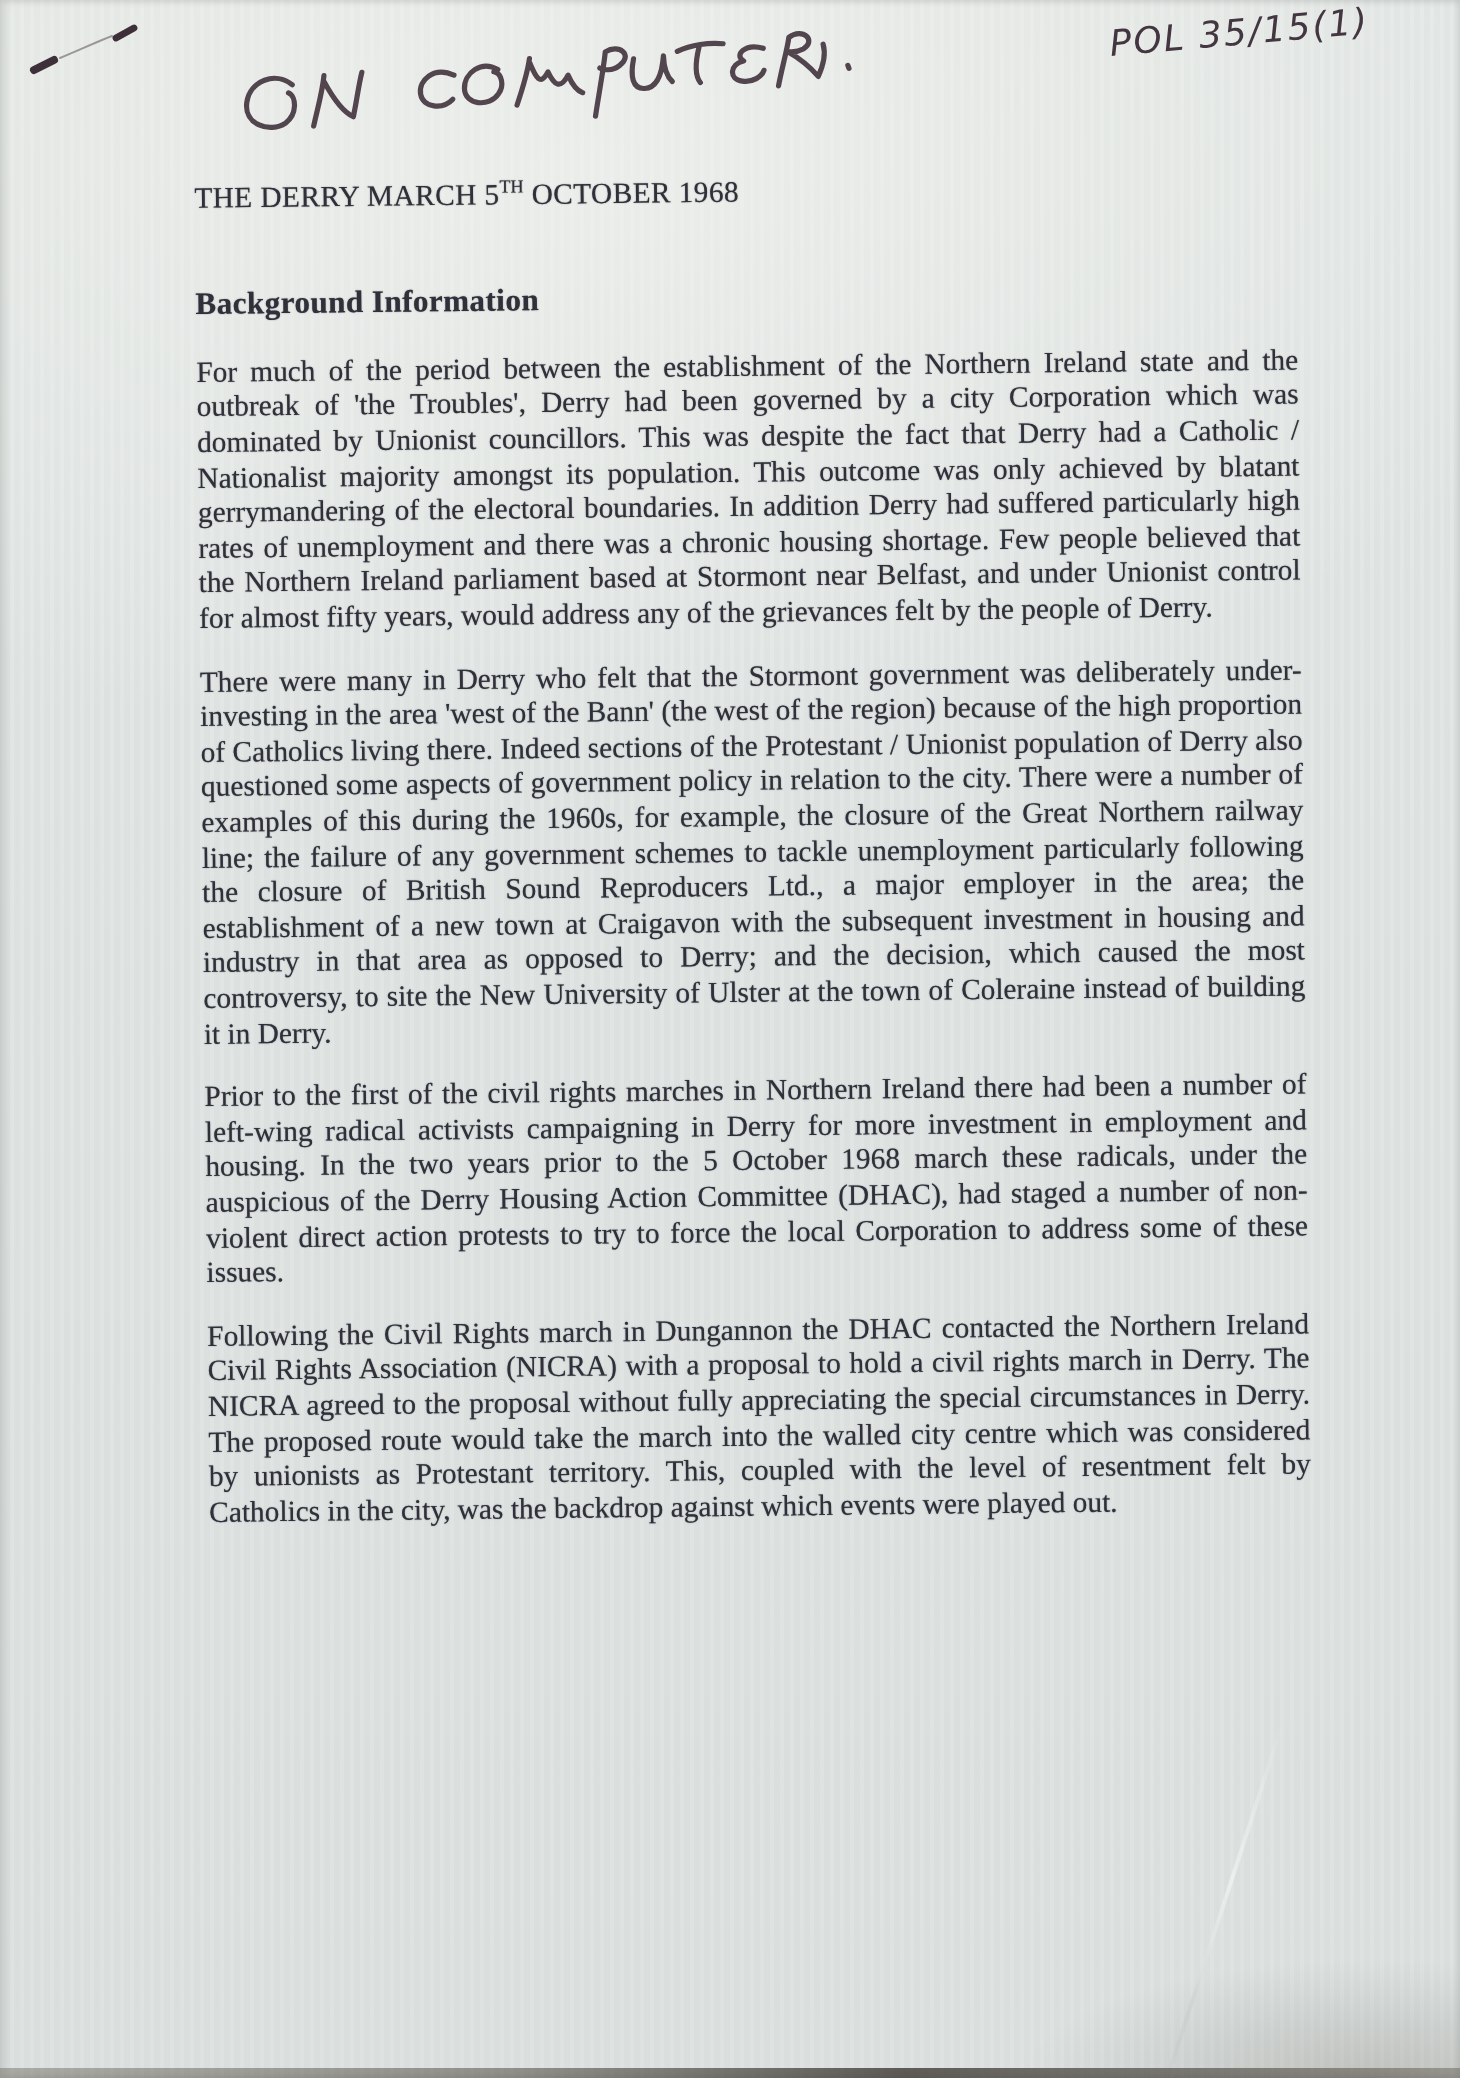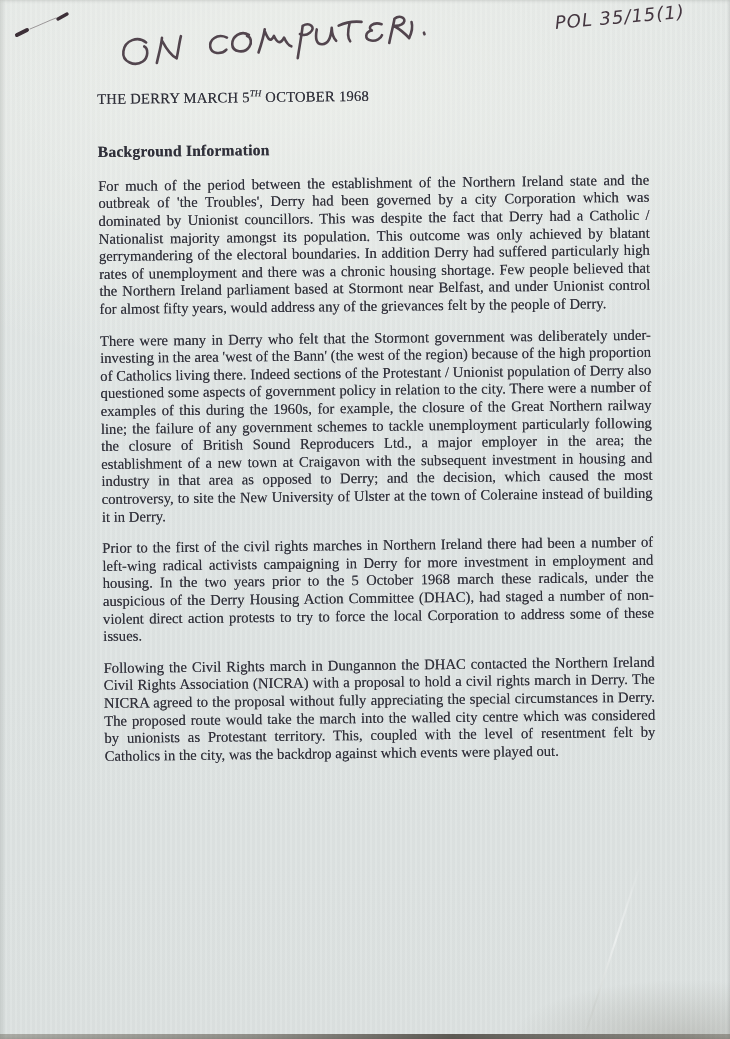--- a/index.html
+++ b/index.html
@@ -33,21 +33,21 @@
 
   
   .content {
     position: absolute; left: 97px; top: 86px; width: 551px;
     color: #30303a;
     transform: rotate(-0.65deg);
     transform-origin: left top;
     text-shadow: 0 0 0.6px rgba(48,48,58,0.72);
   }
   .title { font-size: 14.7px; line-height: 18px; letter-spacing: 0.2px; white-space: nowrap; }
-  .title sup { font-size: 0.62em; vertical-align: super; letter-spacing: 0; font-style: italic; }
+  .title sup { font-size: 0.62em; vertical-align: super; letter-spacing: 0; }
   .heading { font-size: 15.6px; font-weight: bold; margin: 35px 0 0 0; letter-spacing: 0.2px; }
   .content p {
     font-size: 14.7px; line-height: 17.6px;
     text-align: justify;
     margin: 17px 0 14px 0;
   }
   .content p + p { margin-top: 0; }
 
   
   .bottom-edge {

